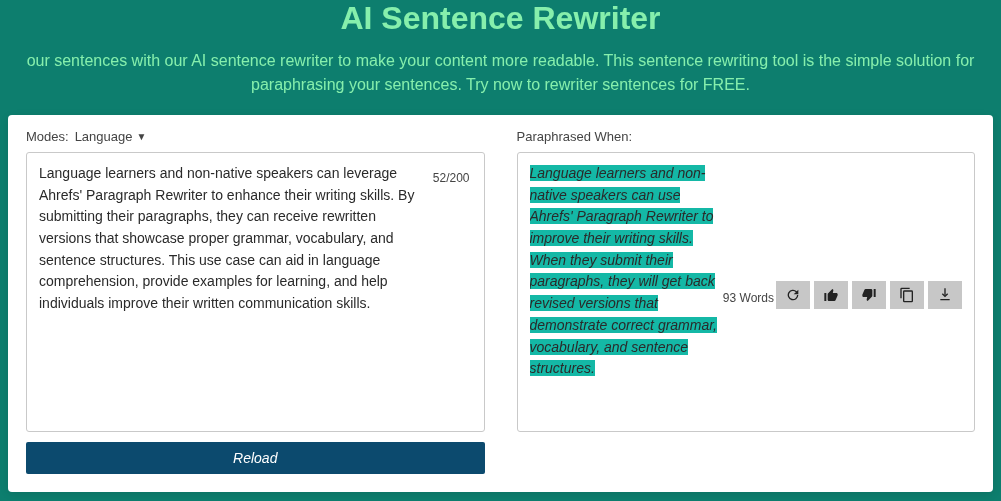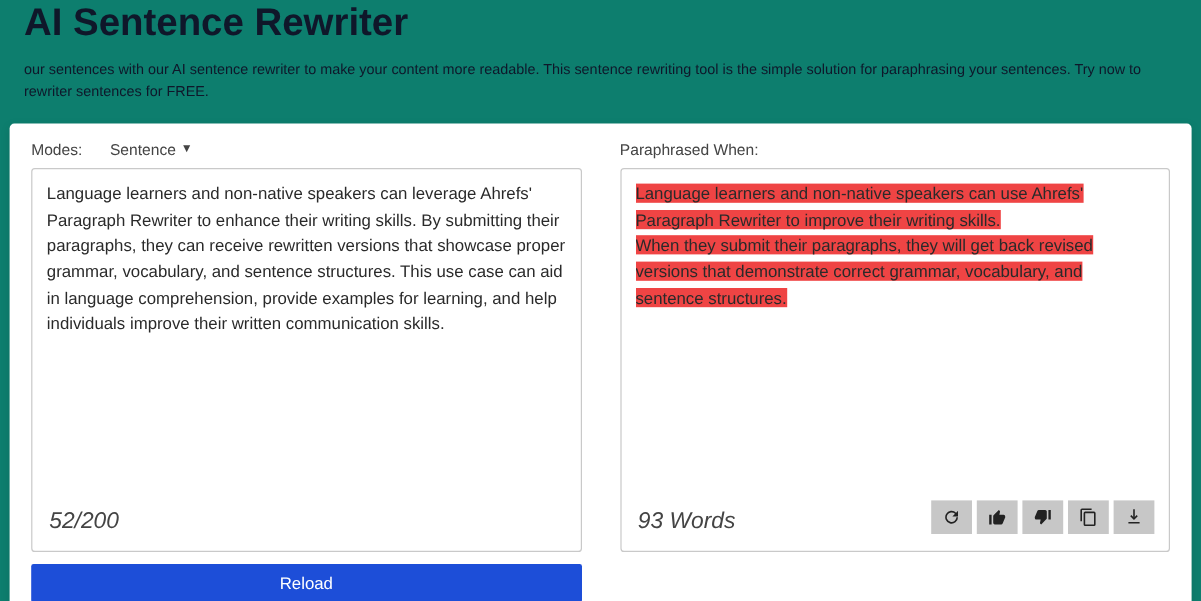--- a/index.html
+++ b/index.html
@@ -3,99 +3,99 @@
 <meta charset="utf-8">
 <style>
 * { box-sizing: border-box; margin: 0; padding: 0; }
 body {
   font-family: -apple-system, BlinkMacSystemFont, "Segoe UI", Arial, sans-serif;
   background: #0d7e6e;
   width: 1001px;
   height: 501px;
   overflow: hidden;
 }
-.header { color: #0f172a; padding: 0 20px; }
+.header { text-align: center; color: #86efac; padding: 0 20px; }
 .header h1 { font-size: 32px; font-weight: 700; margin-bottom: 12px; }
-.header p { font-size: 12px; line-height: 1.5; margin: 11px auto 18px; }
+.header p { font-size: 16px; line-height: 1.5; margin: 11px auto 18px; }
 .main-card {
   background: #fff;
   border-radius: 4px;
   margin: 0 8px;
   padding: 14px 18px 18px;
   display: flex;
   gap: 32px;
   box-shadow: 0 2px 8px rgba(0,0,0,.1);
 }
 .pane { flex: 1; display: flex; flex-direction: column; }
-.pane-header { font-size: 13px; color: #444; margin-bottom: 8px; display: flex; align-items: center; gap: 23px; }
+.pane-header { font-size: 13px; color: #444; margin-bottom: 8px; display: flex; align-items: center; gap: 6px; }
 .mode-select { cursor: pointer; display: inline-flex; align-items: center; gap: 4px; }
 .textbox {
   border: 1px solid #c9c9c9;
   border-radius: 3px;
   padding: 10px 12px;
-  height: 320px;
+  height: 280px;
   font-size: 14px;
   line-height: 1.55;
   color: #2a2a2a;
   position: relative;
   display: flex;
-  flex-direction: column;
+  flex-direction: row;
 }
 .textbox .content { flex: 1; overflow: auto; }
-.textbox .highlighted { background: #ef4444; }
+.textbox .highlighted { background: #14b8a6; font-style: italic; }
 .counter {
-  font-size: 19px;
+  font-size: 12px;
   color: #444;
   padding: 6px 2px 0;
-  font-style: italic;
 }
 .output-footer {
   display: flex;
   align-items: center;
   justify-content: space-between;
   padding-top: 6px;
 }
 .icon-row { display: flex; gap: 4px; }
 .icon-btn {
   width: 34px; height: 28px;
   background: #c7c7c7;
   display: flex; align-items: center; justify-content: center;
   cursor: pointer;
   font-size: 14px;
   color: #222;
   border: none;
 }
 .icon-btn svg { width: 16px; height: 16px; fill: #222; }
 .reload-btn {
   margin-top: 10px;
-  background: #1d4ed8;
+  background: #0c4a6e;
   color: #fff;
   border: none;
   padding: 8px 20px;
   font-size: 14px;
   border-radius: 2px;
   cursor: pointer;
+  font-style: italic;
 }
 .chev { font-size: 10px; }
 </style>
 </head>
 <body>
 
 <div class="header">
   <h1>AI Sentence Rewriter</h1>
   <p>our sentences with our AI sentence rewriter to make your content more readable. This sentence rewriting tool is the simple solution for paraphrasing your sentences. Try now to rewriter sentences for FREE.</p>
 </div>
 
 <div class="main-card">
 
   <div class="pane">
     <div class="pane-header">
       <span>Modes:</span>
       <span class="mode-select">
-        <span>Sentence</span>
+        <span>Language</span>
         <span class="chev">▼</span>
       </span>
     </div>
     <div class="textbox">
       <div class="content">Language learners and non-native speakers can leverage Ahrefs' Paragraph Rewriter to enhance their writing skills. By submitting their paragraphs, they can receive rewritten versions that showcase proper grammar, vocabulary, and sentence structures. This use case can aid in language comprehension, provide examples for learning, and help individuals improve their written communication skills.</div>
       <div class="counter">52/200</div>
     </div>
     <button class="reload-btn">Reload</button>
   </div>
 

